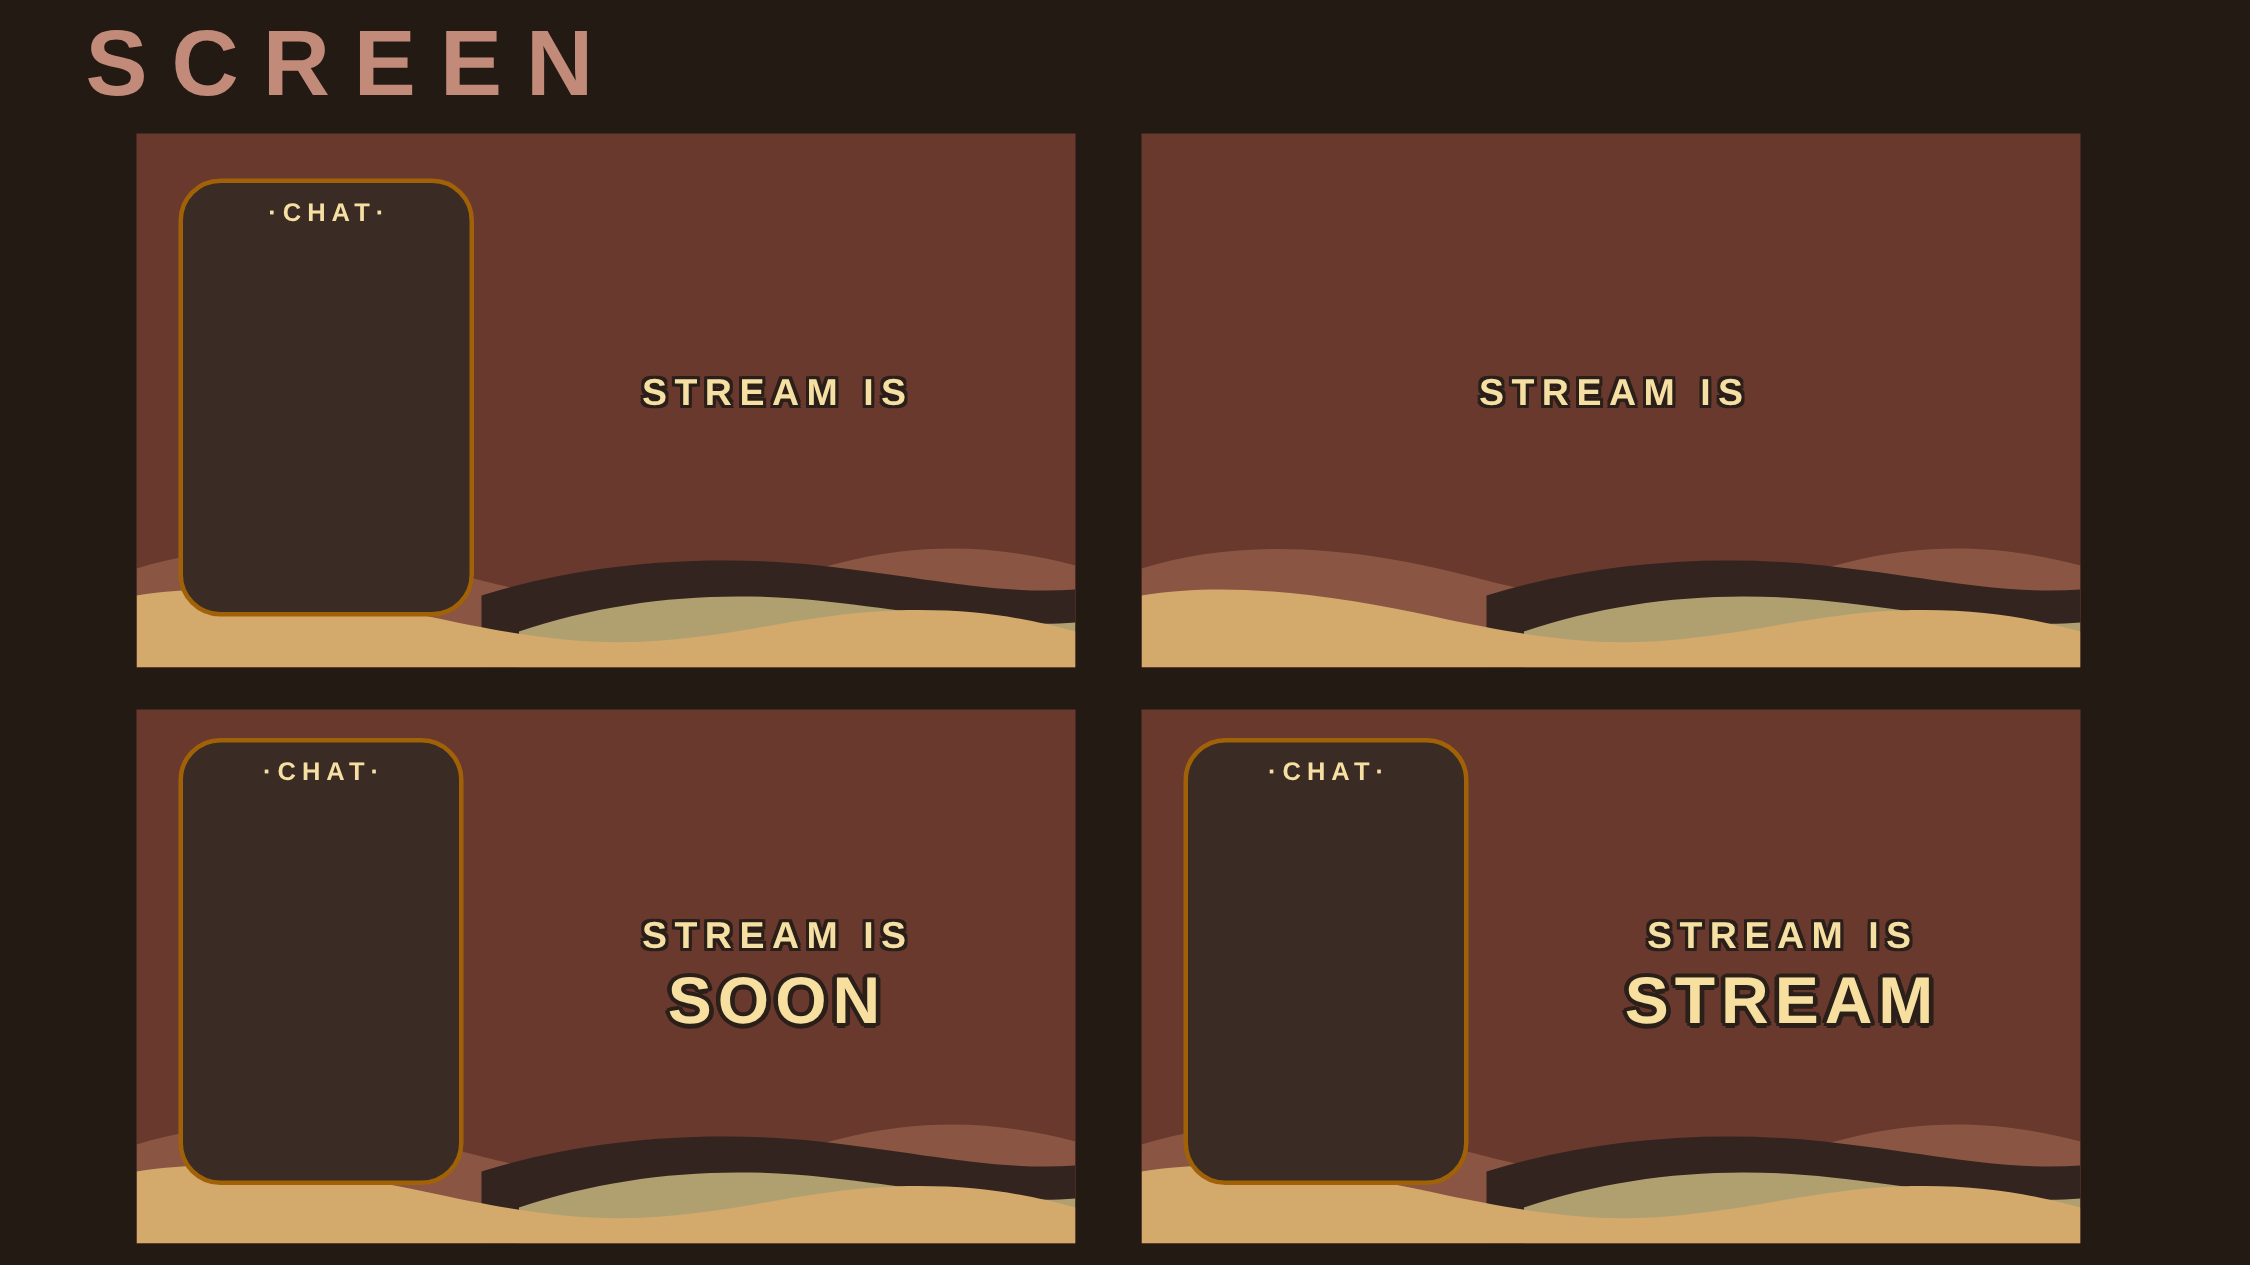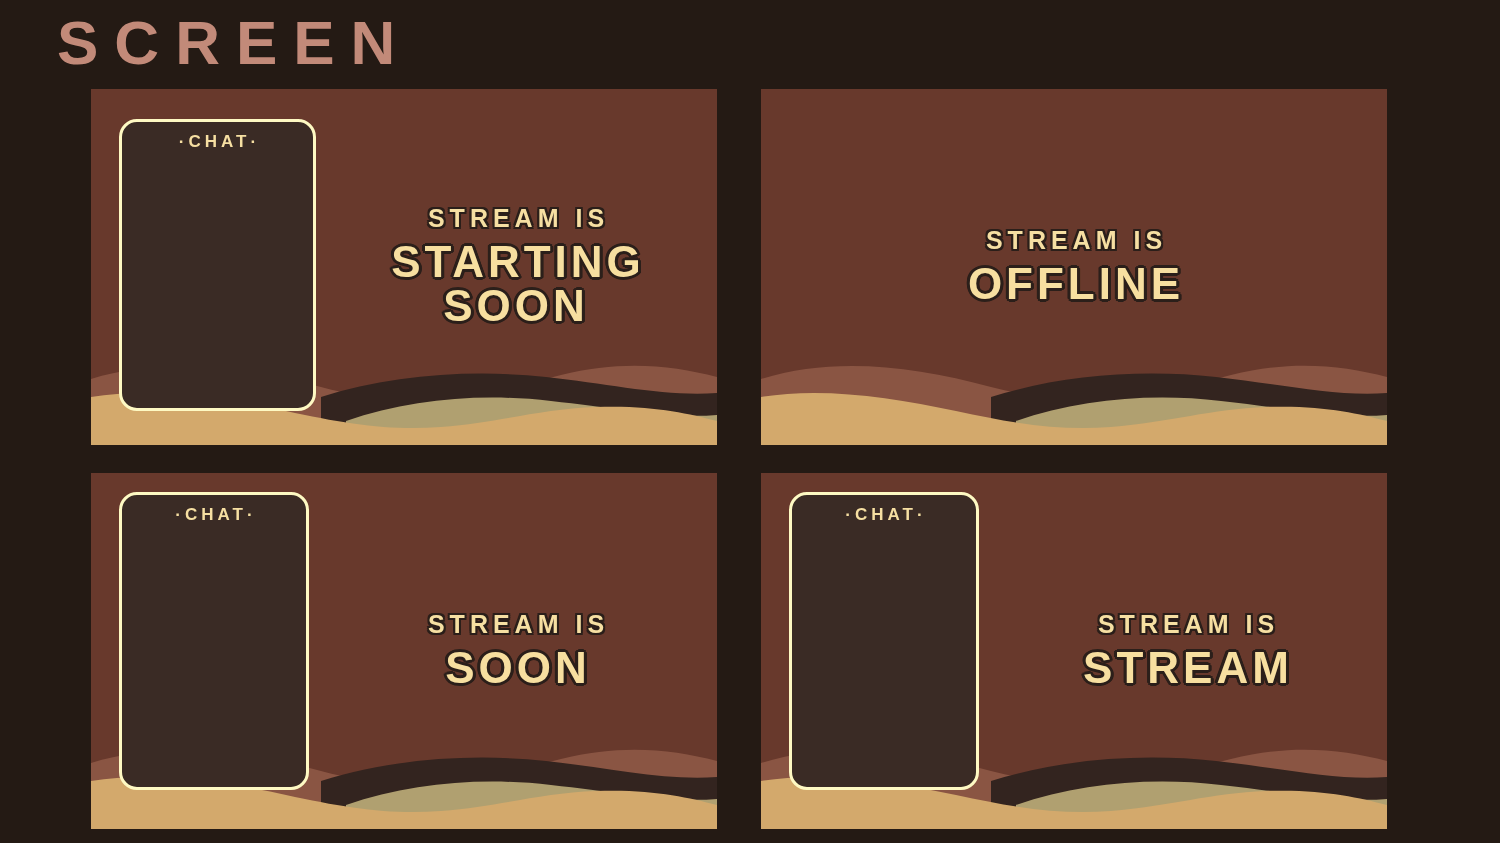--- a/index.html
+++ b/index.html
@@ -61,22 +61,22 @@
     bottom: 0;
     width: 100%;
     height: 110px;
   }
   .landscape svg { display: block; width: 100%; height: 100%; }
 
   
   .chat-box {
     position: absolute;
     background: #3a2b25;
-    border: 3px solid #fef9c3;
-    border-radius: 18px;
+    border: 3px solid #a16207;
+    border-radius: 28px;
     box-sizing: border-box;
   }
   .chat-box.variant-a {           
     left: 28px;
     top: 30px;
     width: 197px;
     height: 292px;
   }
   .chat-box.variant-b {           
     left: 28px;
@@ -161,36 +161,34 @@
       <path d="M0,62 C60,52 130,62 195,76 C255,89 300,96 350,92 C410,87 450,74 505,72 C560,70 596,78 626,86 L626,110 L0,110 Z" fill="#D3A96C"></path>
     </svg>
   </div>
 
   <div class="chat-box variant-a">
     <span class="chat-label">·CHAT·</span>
   </div>
 
   <div class="status-block layout-right">
     <span class="status-eyebrow">STREAM IS</span>
-    <span class="status-main">STARTING SOON</span>
   </div>
 </div>
     <div class="panel pos-1">
   <div class="landscape">
     <svg viewBox="0 0 626 110" preserveAspectRatio="none" aria-hidden="true">
       <path d="M0,44 C70,22 150,30 230,52 C310,74 400,58 470,40 C530,25 580,30 626,42 L626,110 L0,110 Z" fill="#8A5543"></path>
       <path d="M230,62 C300,40 380,34 455,42 C520,49 575,62 626,58 L626,110 L230,110 Z" fill="#33241F"></path>
       <path d="M255,86 C320,64 390,58 460,66 C525,73 578,84 626,80 L626,110 L255,110 Z" fill="#B0A070"></path>
       <path d="M0,62 C60,52 130,62 195,76 C255,89 300,96 350,92 C410,87 450,74 505,72 C560,70 596,78 626,86 L626,110 L0,110 Z" fill="#D3A96C"></path>
     </svg>
   </div>
 
   <div class="status-block layout-center">
     <span class="status-eyebrow">STREAM IS</span>
-    <span class="status-main">OFFLINE</span>
   </div>
 </div>
     <div class="panel pos-2">
   <div class="landscape">
     <svg viewBox="0 0 626 110" preserveAspectRatio="none" aria-hidden="true">
       <path d="M0,44 C70,22 150,30 230,52 C310,74 400,58 470,40 C530,25 580,30 626,42 L626,110 L0,110 Z" fill="#8A5543"></path>
       <path d="M230,62 C300,40 380,34 455,42 C520,49 575,62 626,58 L626,110 L230,110 Z" fill="#33241F"></path>
       <path d="M255,86 C320,64 390,58 460,66 C525,73 578,84 626,80 L626,110 L255,110 Z" fill="#B0A070"></path>
       <path d="M0,62 C60,52 130,62 195,76 C255,89 300,96 350,92 C410,87 450,74 505,72 C560,70 596,78 626,86 L626,110 L0,110 Z" fill="#D3A96C"></path>
     </svg>

